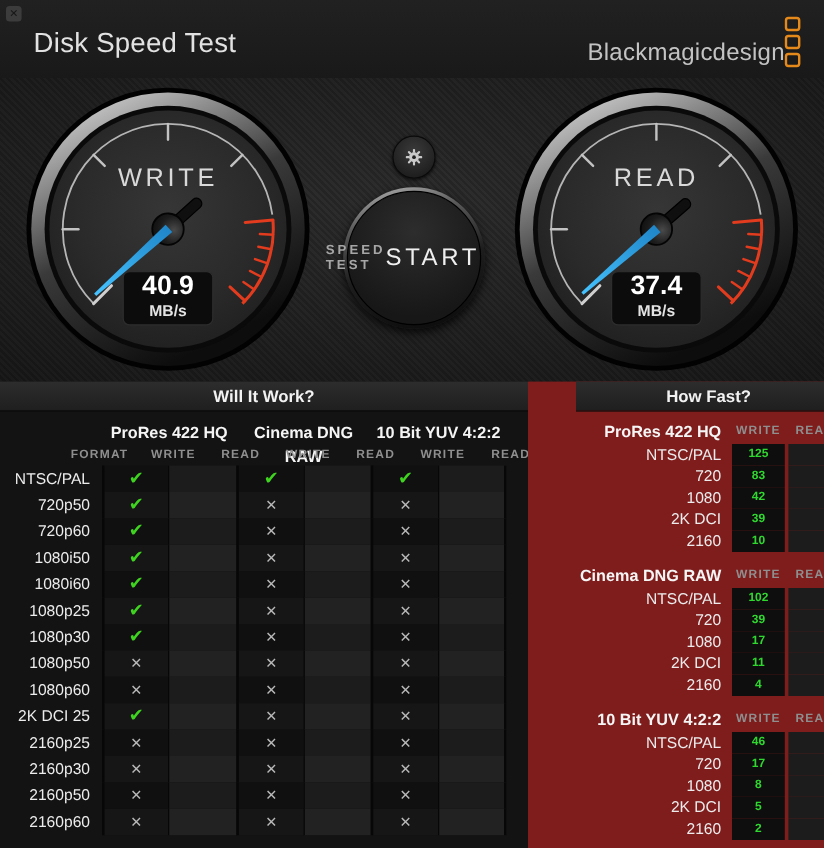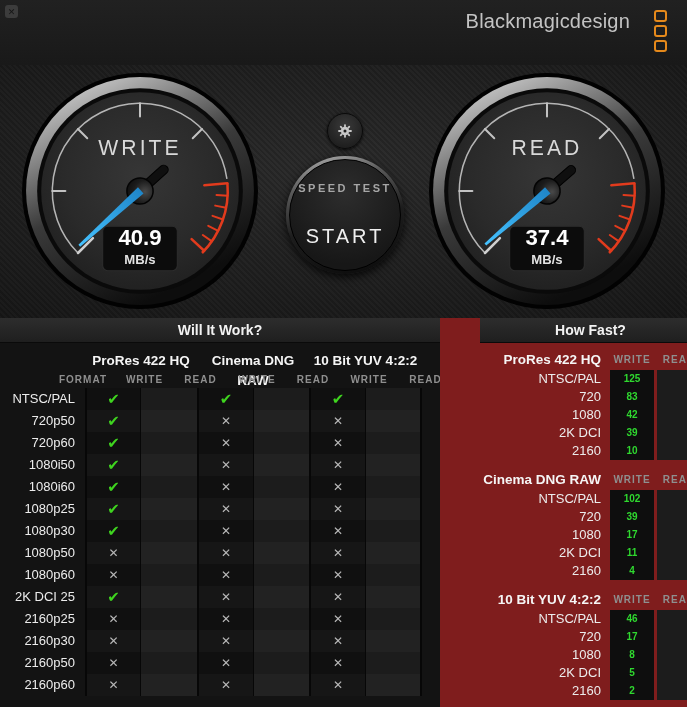--- a/index.html
+++ b/index.html
@@ -16,21 +16,21 @@
   }
   .close-btn{
     position:absolute;top:5px;left:5px;width:13px;height:13px;border-radius:3px;
     background:#3c3c3c;color:#161616;font-size:9px;font-weight:bold;
     display:flex;align-items:center;justify-content:center;cursor:default;
   }
   .app-title{
     position:absolute;left:28px;top:22px;font-size:23px;color:#e2e2e2;letter-spacing:.2px;
   }
   .brand{
-    position:absolute;right:20px;top:10px;height:46px;display:flex;align-items:flex-start;gap:24px;
+    position:absolute;right:20px;top:10px;height:46px;display:flex;align-items:flex-end;gap:0;
   }
   .brand-name{font-size:20px;font-weight:300;color:#c3c3c3;letter-spacing:.2px;}
   .logo-stack{display:flex;flex-direction:column;gap:3px;}
   .logo-stack span{
     display:block;width:9px;height:8px;border:2px solid #e5891b;border-radius:3px;
   }
   
   .gauge-area{
     position:absolute;top:65px;left:0;width:687px;height:253px;
     background:
@@ -52,21 +52,21 @@
   }
   .start-outer{
     position:absolute;left:286px;top:91px;width:118px;height:118px;border-radius:50%;
     background:linear-gradient(165deg,#bdbdbd 0%,#5a5a5a 25%,#1d1d1d 55%,#0a0a0a 100%);
     box-shadow:0 3px 8px rgba(0,0,0,.8);cursor:default;
   }
   .start-inner{
     position:absolute;inset:3px;border-radius:50%;
     background:radial-gradient(circle at 50% 30%,#2d2d2d,#171717 75%);
     border:1px solid #000;
-    display:flex;flex-direction:column;align-items:center;justify-content:center;gap:30px;
+    display:flex;flex-direction:row;align-items:center;justify-content:flex-end;
   }
   .start-sub{font-size:11px;font-weight:bold;color:#a6a6a6;letter-spacing:2.5px;}
   .start-main{font-size:20px;font-weight:normal;color:#efefef;letter-spacing:3px;margin-top:1px;}
   
   .tables{position:absolute;top:318px;left:0;width:687px;height:389px;display:flex;}
   .wiw-panel{width:440px;background:#131313;}
   .divider{width:8px;background:linear-gradient(90deg,#040404 0 4px,#1e1e1e 4px 5px,#060606 5px);}
   .hf-panel{width:239px;background:#7f1d1d;padding-left:40px;}
   .panel-header{
     height:24px;line-height:24px;text-align:center;font-size:14px;font-weight:bold;color:#f2f2f2;
@@ -105,20 +105,21 @@
 </style>
 </head>
 <body>
 
 <div class="window">
 
   <div class="titlebar">
     <div class="close-btn">
       <span>✕</span>
     </div>
+    <div class="app-title">Disk Speed Test</div>
     <div class="brand">
       <span class="brand-name">Blackmagicdesign</span>
       <div class="logo-stack">
         <span></span>
           <span></span>
           <span></span>
       </div>
     </div>
   </div>
 

